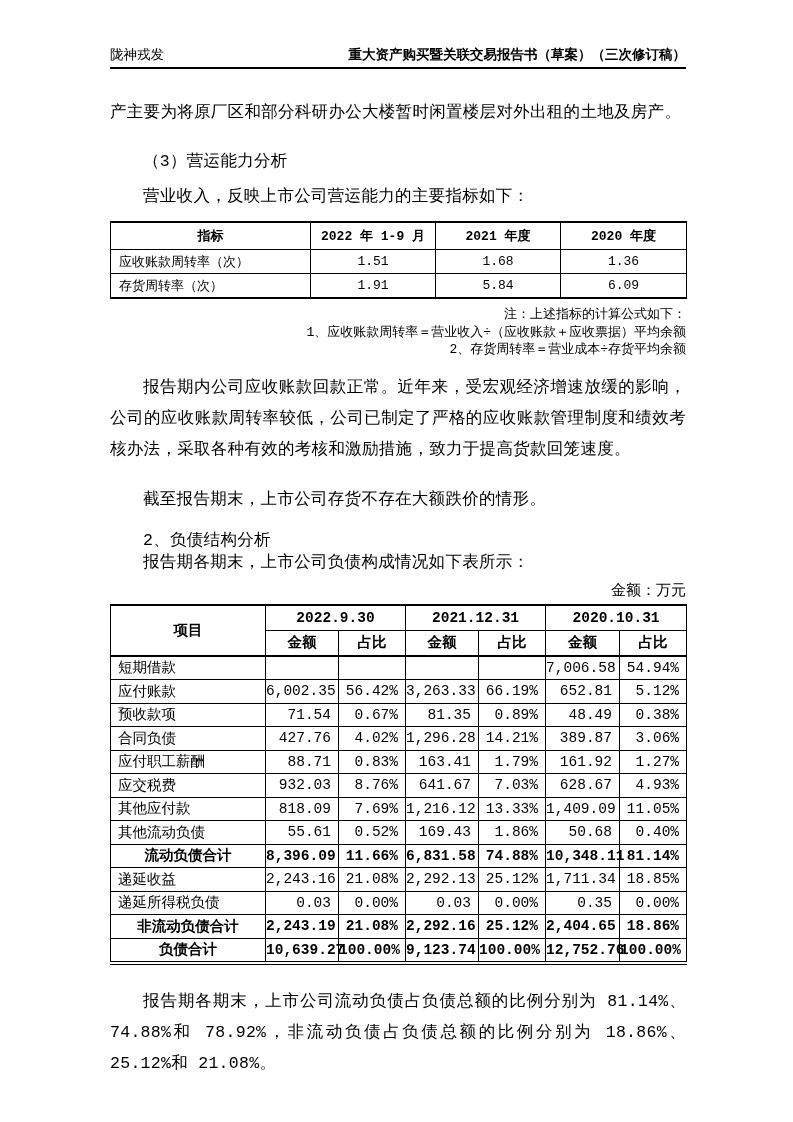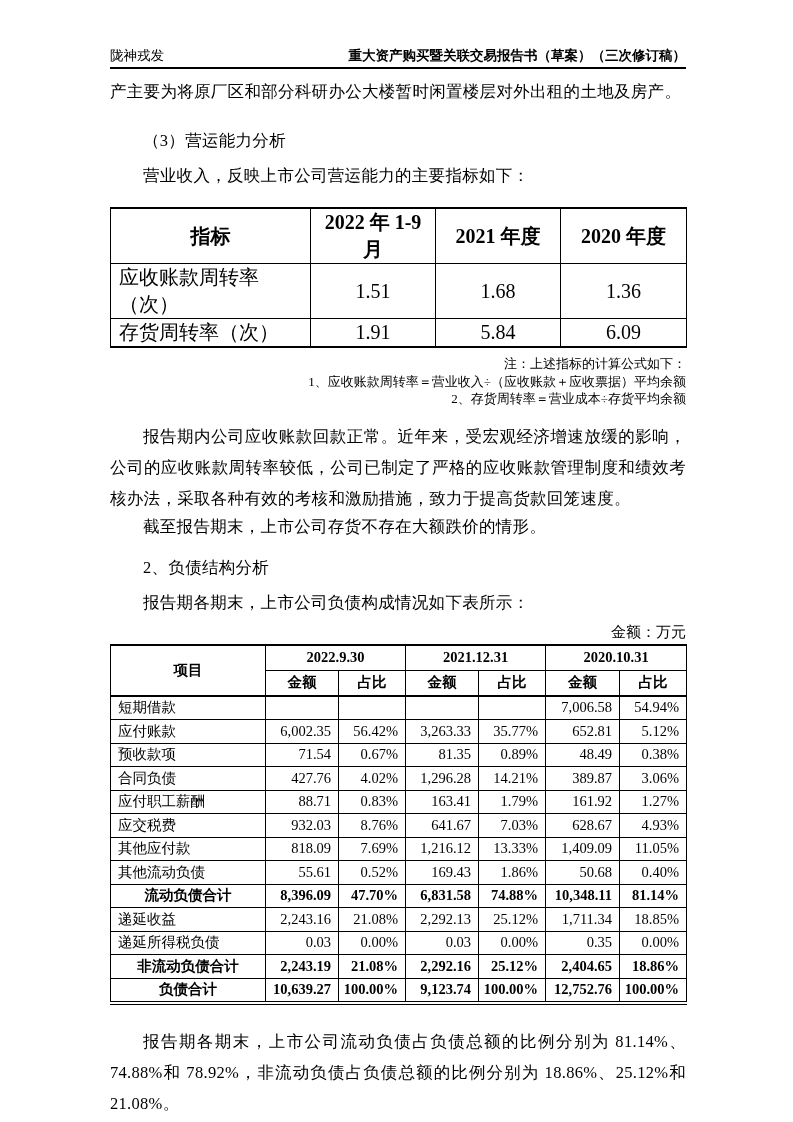--- a/index.html
+++ b/index.html
@@ -2,21 +2,21 @@
 <html><head>
 <meta charset="utf-8">
 <style>
   html,body { margin:0; padding:0; background:#e8e8e8; }
   .page {
     position:relative;
     width:793px; height:1122px;
     margin:0 auto;
     background:#ffffff;
     color:#000;
-    font-family:Liberation Serif, serif;
+    font-family:Liberation Mono, monospace;
     overflow:hidden;
     box-sizing:border-box;
   }
   .content { margin-left:110px; margin-right:107px; }
 
   
   .doc-header {
     display:flex; justify-content:space-between; align-items:flex-end;
     padding-top:47px; padding-bottom:3px;
     border-bottom:2px solid #000;
@@ -25,41 +25,41 @@
   .doc-header .title { font-weight:bold; }
 
   p { margin:0; }
   .body-text {
     font-size:16.5px; line-height:31px;
     text-align:justify; letter-spacing:0.3px;
   }
   .indent { text-indent:2em; }
   .single { line-height:22px; }
 
-  .p-intro   { margin-top:12px; }
+  .p-intro   { margin-top:33px; }
   .h-operating { margin-top:27px; }
   .p-oplead  { margin-top:13px; }
 
   
   table { border-collapse:collapse; table-layout:fixed; }
   .tbl1 {
-    width:576px; margin-top:20px;
+    width:576px; margin-top:13px;
     border-top:2.5px solid #000; border-bottom:2.5px solid #000;
-    font-size:20px;
+    font-size:13px;
   }
   .tbl1 th, .tbl1 td { border:1px solid #000; height:23px; text-align:center; vertical-align:middle; padding:0 4px; }
   .tbl1 th { font-weight:bold; height:26px; }
   .tbl1 td.lbl { text-align:left; padding-left:8px; }
 
   .notes { margin-top:7px; margin-left:38px; font-size:13px; line-height:17.5px;text-align:right; }
 
   .p-analysis  { margin-top:13px; }
-  .p-inventory { margin-top:2px; }
+  .p-inventory { margin-top:24px; }
   .h-debt      { margin-top:19px; }
-  .p-debtlead  { margin-top:13px; }
+  .p-debtlead  { }
   .unit-label  { margin-top:9px; text-align:right; font-size:15px; line-height:18px; }
 
   
   .tbl2 {
     width:576px; margin-top:3px;
     border-top:2.5px solid #000; border-bottom:4px double #000;
     font-size:14.5px;
   }
   .tbl2 th, .tbl2 td { border:1px solid #000; vertical-align:middle; padding:0; }
   .tbl2 thead th { font-weight:bold; text-align:center; height:24px; }
@@ -174,21 +174,21 @@
           <td class="num"></td>
           <td class="num"></td>
           <td class="num">7,006.58</td>
           <td class="num">54.94%</td>
         </tr>
         <tr>
           <td class="lbl">应付账款</td>
           <td class="num">6,002.35</td>
           <td class="num">56.42%</td>
           <td class="num">3,263.33</td>
-          <td class="num">35.77%</td>
+          <td class="num">66.19%</td>
           <td class="num">652.81</td>
           <td class="num">5.12%</td>
         </tr>
         <tr>
           <td class="lbl">预收款项</td>
           <td class="num">71.54</td>
           <td class="num">0.67%</td>
           <td class="num">81.35</td>
           <td class="num">0.89%</td>
           <td class="num">48.49</td>
@@ -235,21 +235,21 @@
           <td class="num">55.61</td>
           <td class="num">0.52%</td>
           <td class="num">169.43</td>
           <td class="num">1.86%</td>
           <td class="num">50.68</td>
           <td class="num">0.40%</td>
         </tr>
         <tr class="total">
           <td class="lbl">流动负债合计</td>
           <td class="num">8,396.09</td>
-          <td class="num">47.70%</td>
+          <td class="num">11.66%</td>
           <td class="num">6,831.58</td>
           <td class="num">74.88%</td>
           <td class="num">10,348.11</td>
           <td class="num">81.14%</td>
         </tr>
         <tr>
           <td class="lbl">递延收益</td>
           <td class="num">2,243.16</td>
           <td class="num">21.08%</td>
           <td class="num">2,292.13</td>

